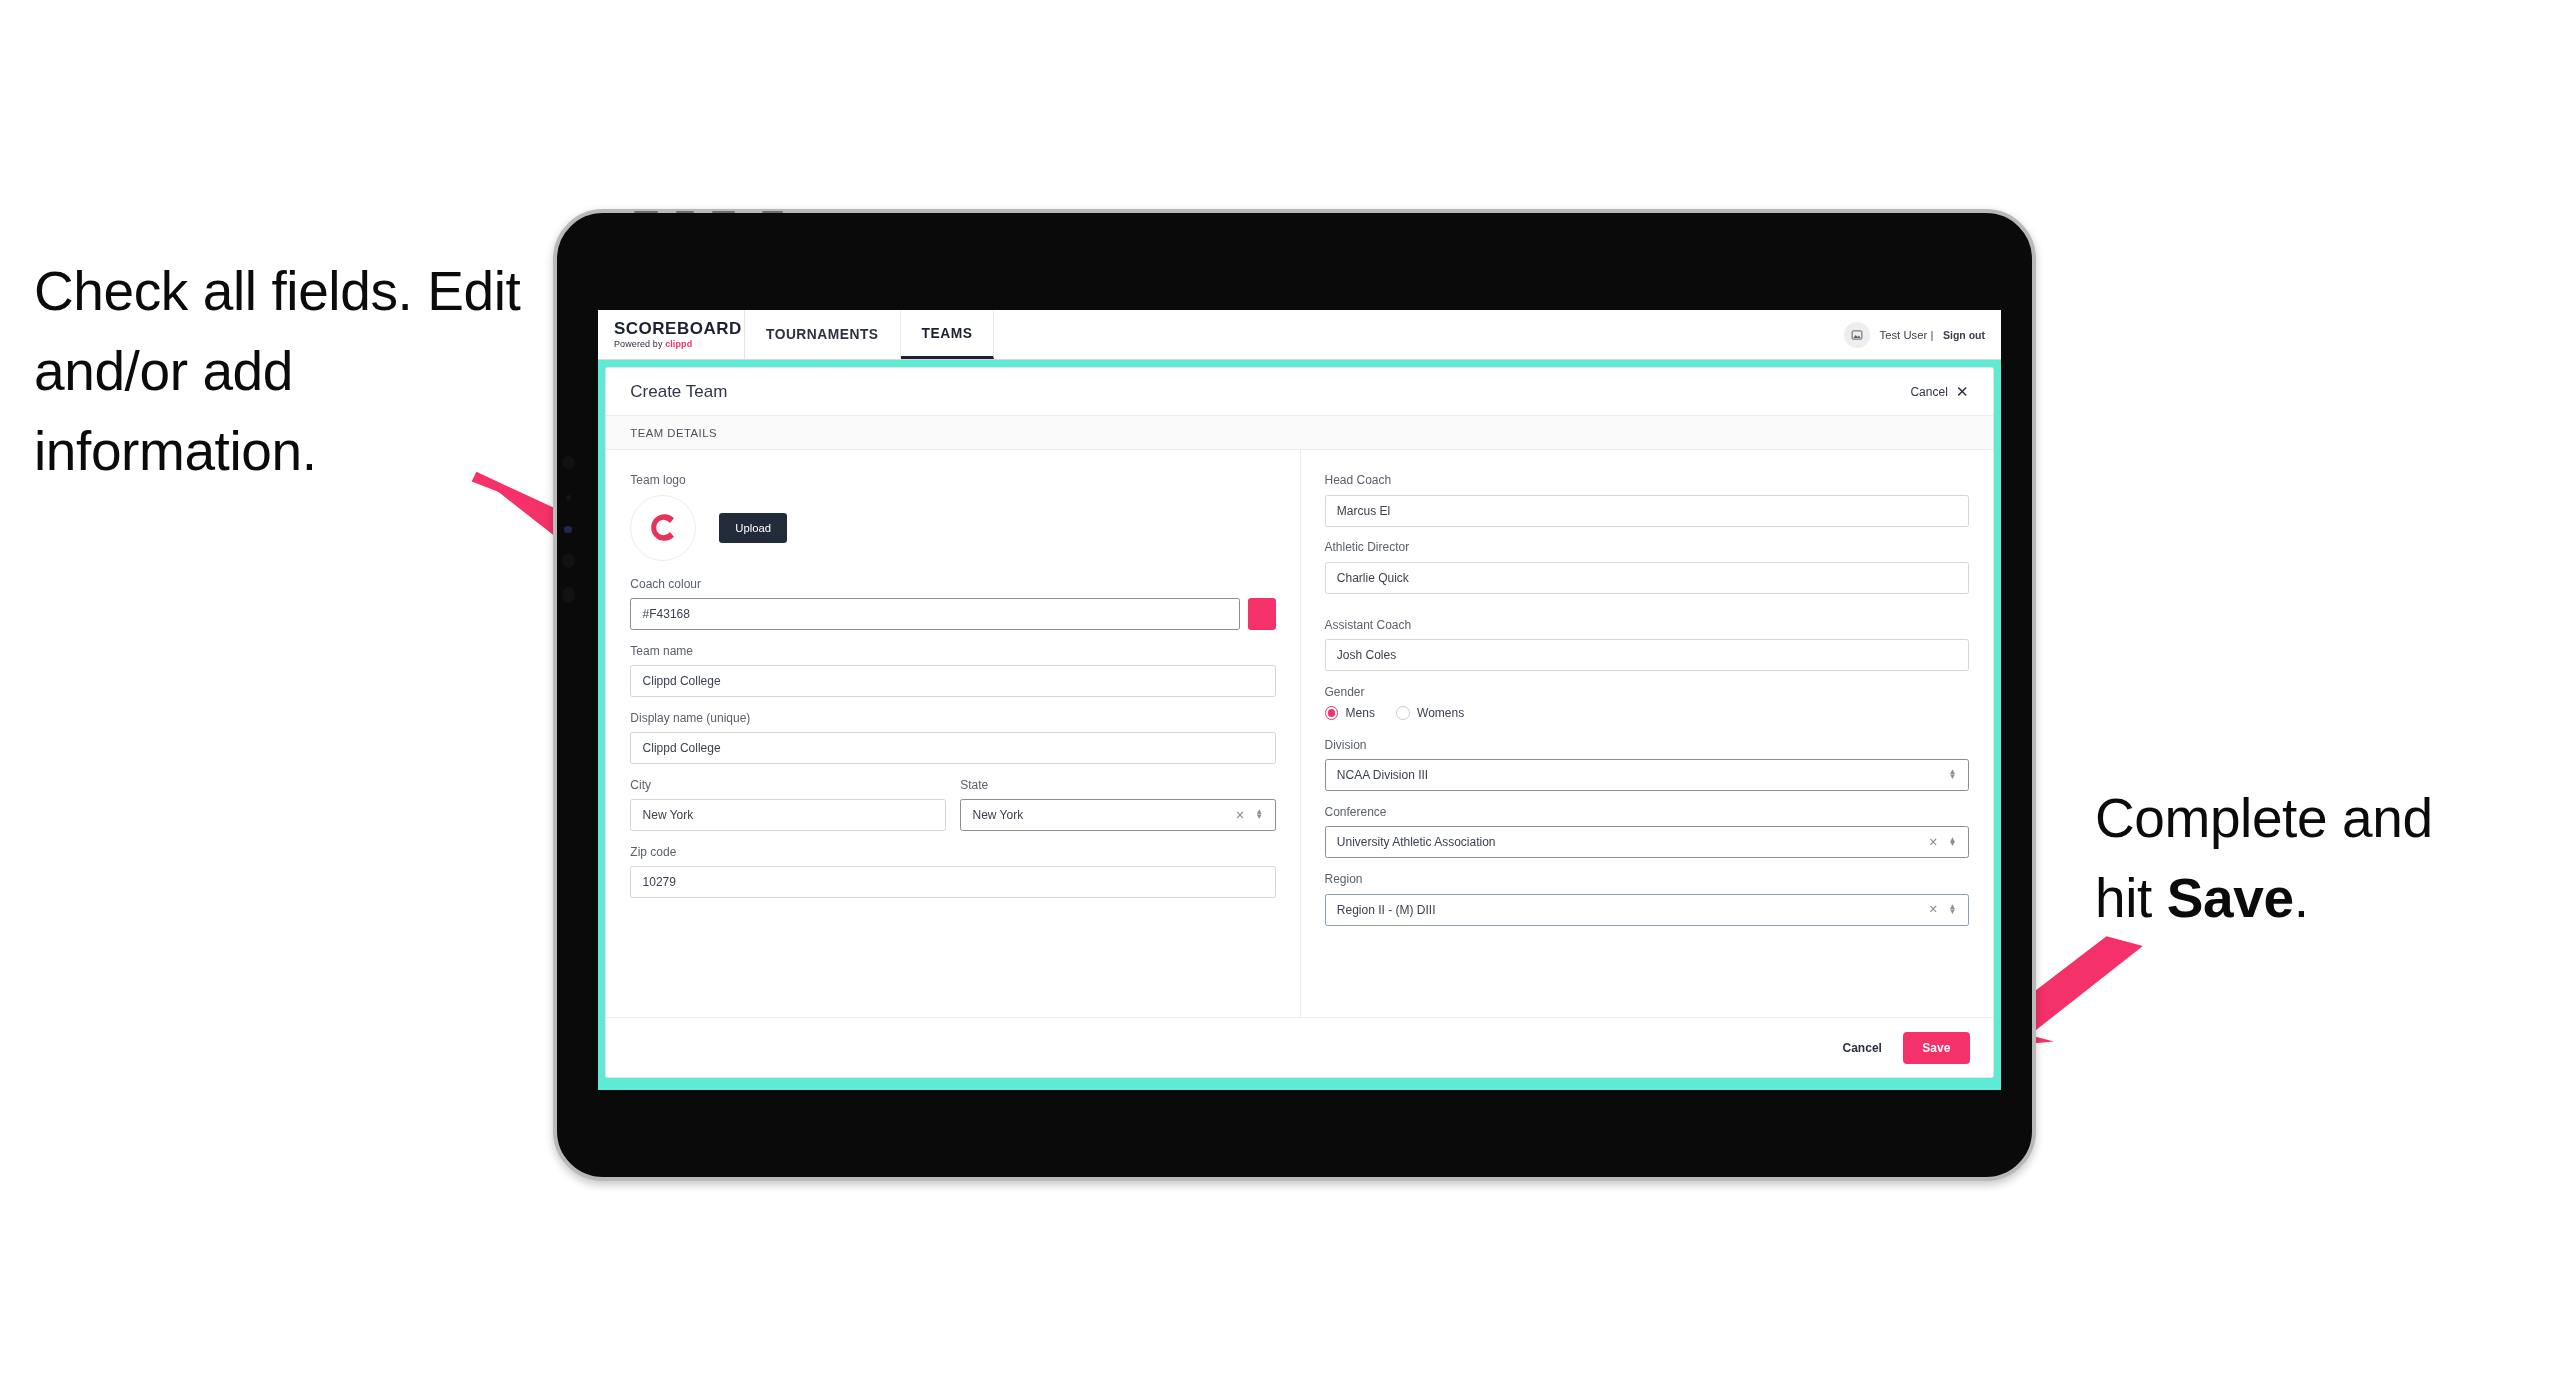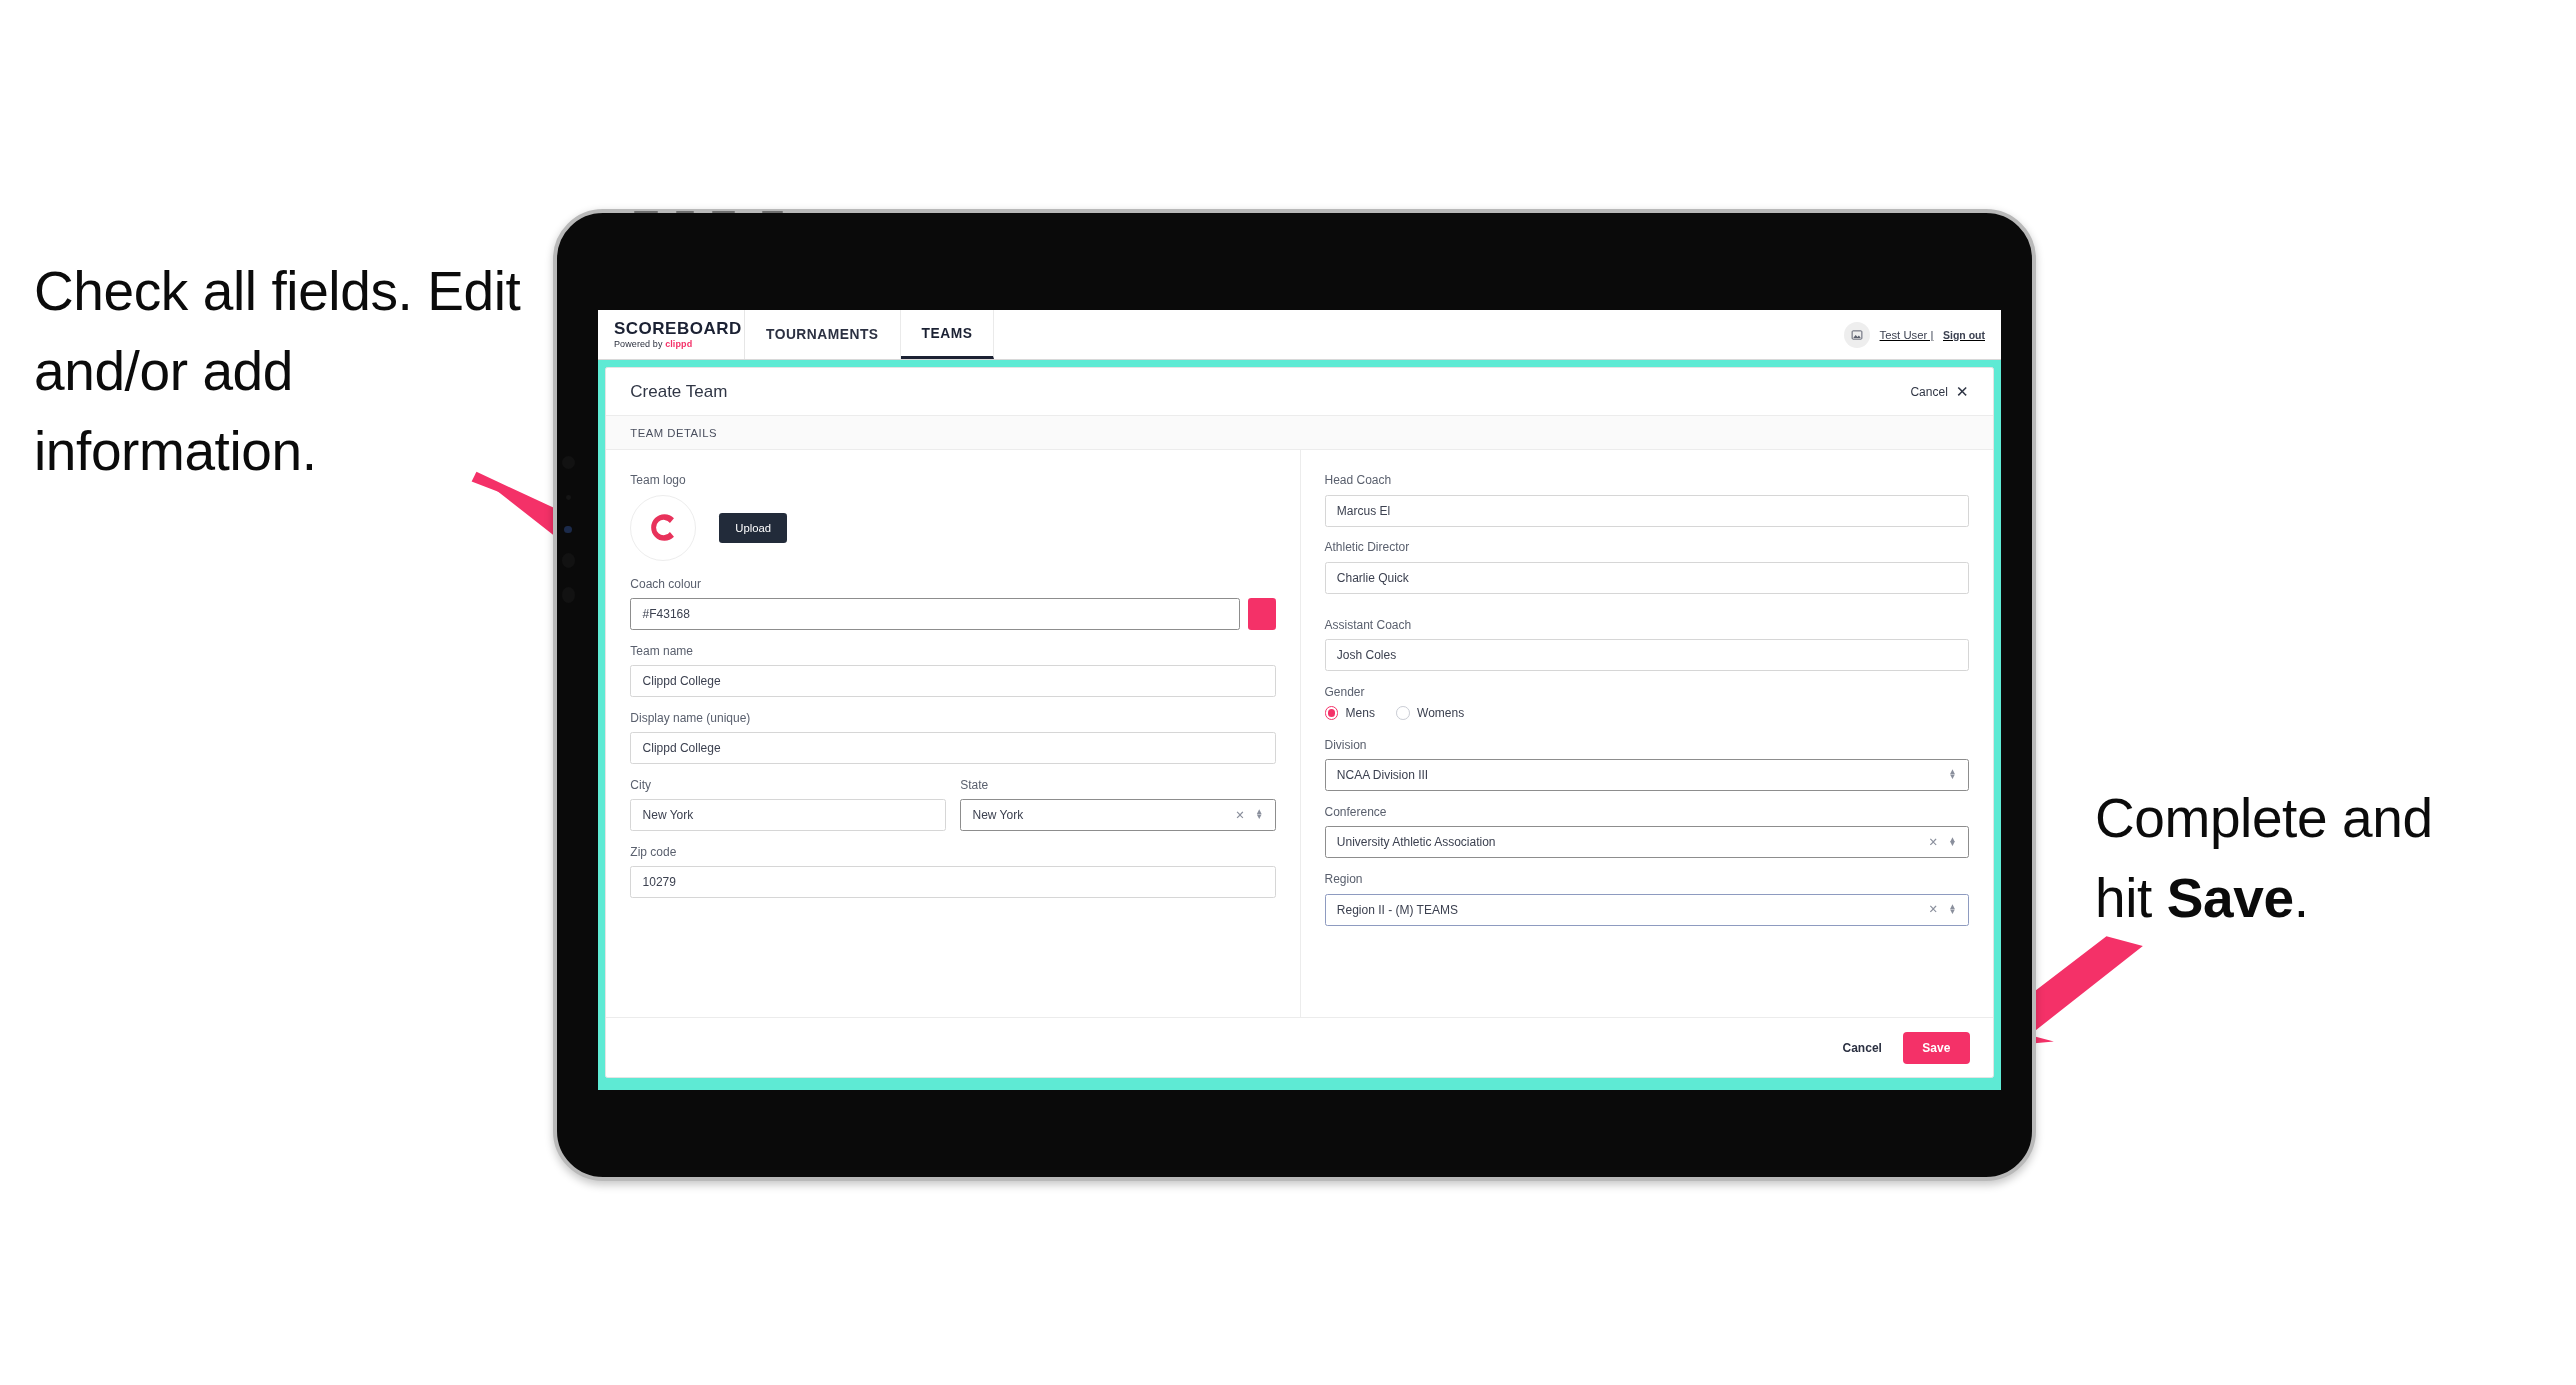--- a/index.html
+++ b/index.html
@@ -87,21 +87,20 @@
     font-size: 13.8px; color:#2c3142; letter-spacing: 0.5px;
     border-right: 0.8px solid #eaeaea;
     cursor: pointer;
     font-weight: bold;
   }
   .navtab.active { border-bottom: 3.2px solid #1b2133; color:#1b2133; }
 
   #topbar-right {
     margin-left:auto; display:flex; align-items:center; gap:9.7px;
     padding-right: 16px;
-    text-decoration: underline;
   }
   #avatar {
     width: 26px; height:26px; border-radius:50%;
     background:#eeeeee; display:flex; align-items:center; justify-content:center;
     color:#5a5f6d;
   }
   #user-name { font-size: 11.3px; color:#3b4050; }
   #sign-out { font-size: 10.5px; color:#3b4050; font-weight:600; cursor:pointer; }
 
   
@@ -382,21 +381,21 @@
                       <span>▲</span>
                       <span>▼</span>
                     </span>
                 </span>
               </div>
             </div>
 
             <div class="field">
               <span class="fl">Region</span>
               <div class="fi focus-blue">
-                <span>Region II - (M) TEAMS</span>
+                <span>Region II - (M) DIII</span>
                 <span class="sel-adorn">
                   <span class="clear">✕</span>
                   <span class="caret">
                       <span>▲</span>
                       <span>▼</span>
                     </span>
                 </span>
               </div>
             </div>
 

